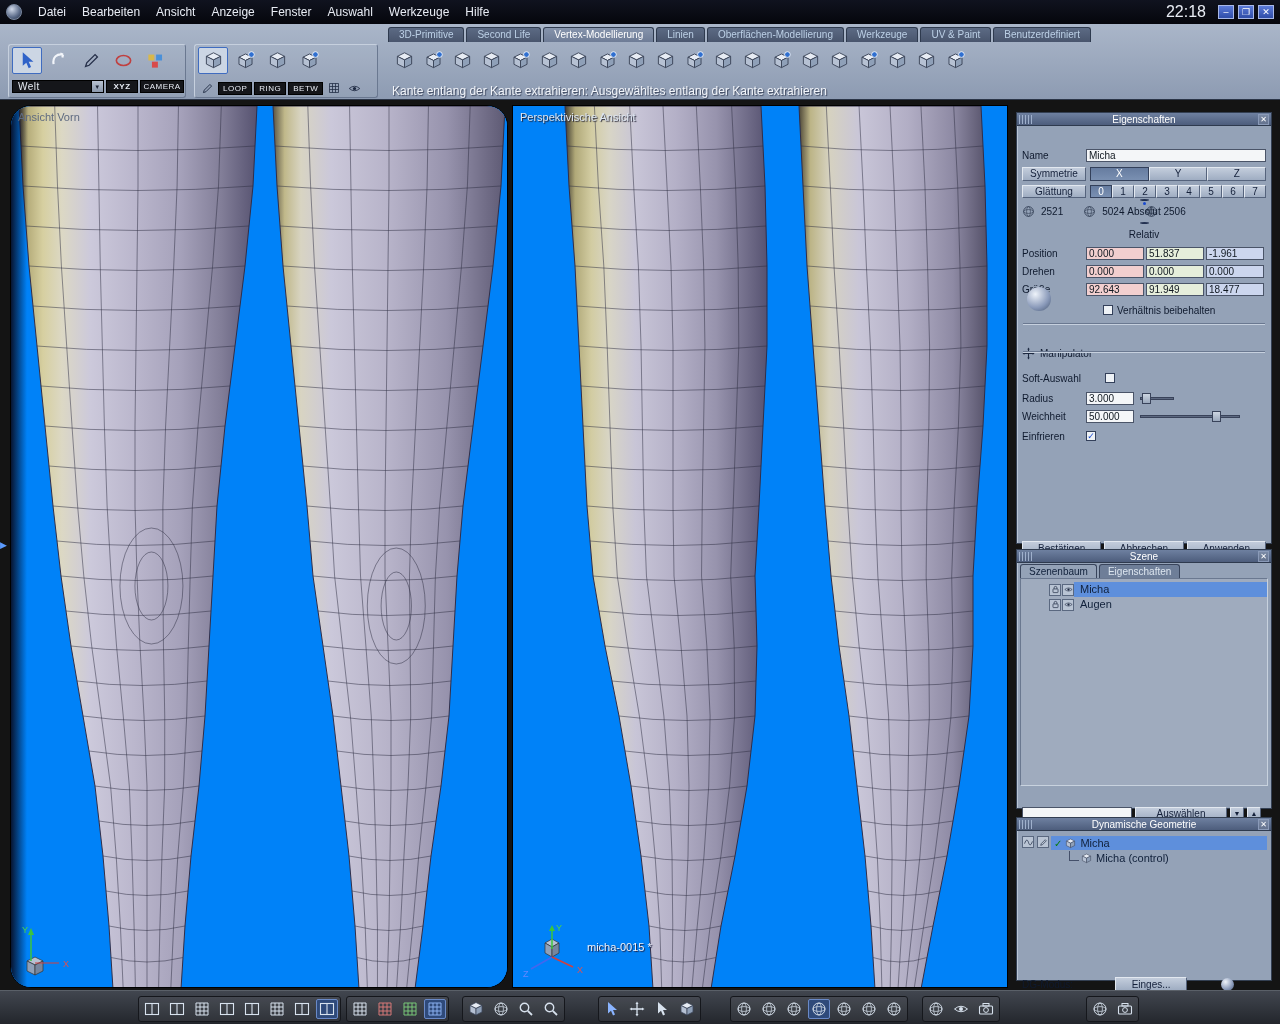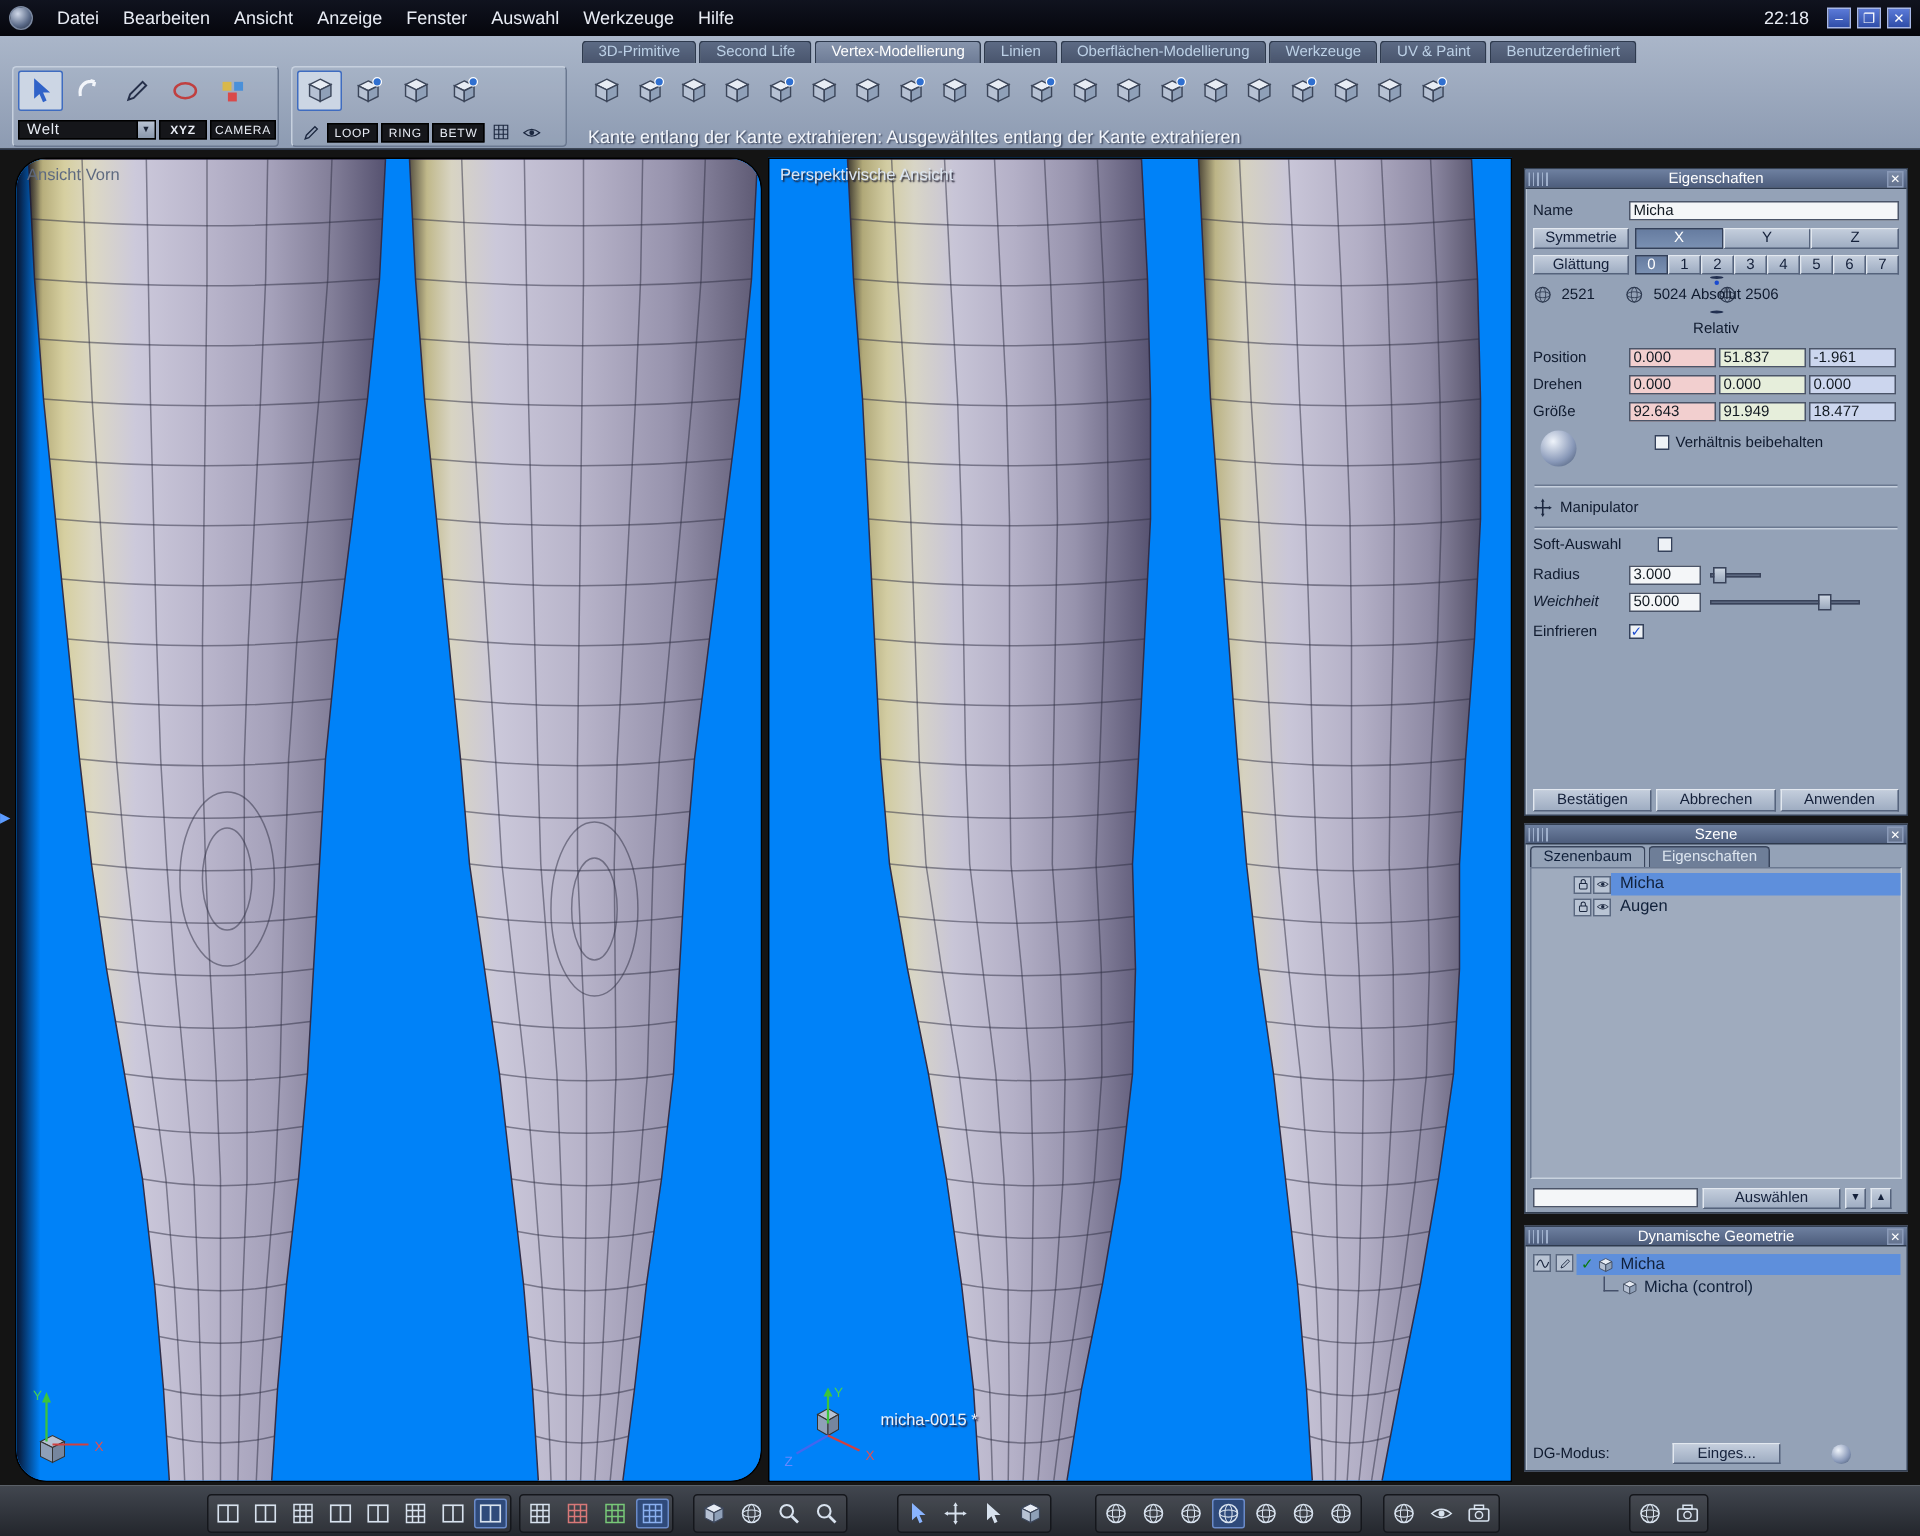--- a/index.html
+++ b/index.html
@@ -9,21 +9,21 @@
 
   
   #menubar { position:absolute; top:0; left:0; width:1280px; height:24px;
     background:linear-gradient(#10131f,#05060c); display:flex; align-items:center;
     color:#e8ecf4; font-size:12px; z-index:50; }
   #app-logo { width:16px; height:16px; border-radius:50%; margin:0 8px 0 6px;
     background:radial-gradient(circle at 35% 30%, #cfd8e8, #5a6a88 60%, #232c3e);
     border:1px solid #7a88a0; }
   .menu-item { padding:3px 8px; cursor:default; }
   #menu-right { margin-left:auto; display:flex; align-items:center; gap:4px; padding-right:6px; }
-  #clock { font-size:12px; margin-right:8px; }
+  #clock { font-size:16px; margin-right:8px; }
   .winbtn { width:16px; height:14px; font-size:9px; line-height:12px; text-align:center;
     color:#fff; background:linear-gradient(#5b7ad8,#2f4da8); border:1px solid #a8b8e8; }
 
   
   #toolbar { position:absolute; top:24px; left:0; width:1280px; height:76px;
     background:linear-gradient(#aab6c9,#8d9bb2); border-bottom:1px solid #2c3648; }
   #tab-row { position:absolute; left:388px; top:3px; display:flex; gap:2px; }
   .tab { font-size:10px; color:#bcd0e6; background:linear-gradient(#5c6a84,#49556d);
     border:1px solid #2e3a4e; border-bottom:none; border-radius:3px 3px 0 0;
     padding:1px 10px 2px 10px; }
@@ -75,21 +75,21 @@
     border:1px solid #8a9ab8; }
   .plabel { font-size:10px; color:#0f1a2e; }
   .field { height:13px; background:#f4f6f8; border:1px solid #4a5468; font-size:10px;
     color:#101820; padding:0 2px; font-family:"Liberation Sans",sans-serif; }
   .fx { background:#f2cfcf; } .fy { background:#e6eedb; } .fz { background:#ccd6ee; }
   .btn3d { background:linear-gradient(#c3cddc,#9fadc2); border:1px solid #55637c;
     border-top-color:#e2e8f0; border-left-color:#e2e8f0; color:#14203a; font-size:10px;
     display:flex; align-items:center; justify-content:center; }
   .btn3d.pressed { background:linear-gradient(#667ca0,#7a90b2); color:#fff;
     border:1px solid #33405a; }
-  .row { position:absolute; left:5px; right:5px; display:flex; align-items:center; }
+  .row { position:absolute; left:5px; right:5px; display:flex; align-items:center;margin-top:15px; }
   .chk { width:10px; height:10px; background:#eef2f6; border:1px solid #33405a;
     font-size:9px; line-height:9px; text-align:center; color:#1a4ad0; }
   .radio { width:9px; height:9px; border-radius:50%; border:1px solid #223050;
     background:#dde4ee; position:relative; }
   .radio.sel::after { content:""; position:absolute; left:2px; top:2px; width:3px; height:3px;
     border-radius:50%; background:#1a4ad0; }
   .slider { position:relative; height:11px; }
   .slider .track { position:absolute; left:0; right:0; top:4px; height:3px;
     background:#5c6880; border:1px solid #39435a; }
   .slider .handle { position:absolute; top:0; width:9px; height:11px;
@@ -737,21 +737,21 @@
   <div class="row" style="top:264px; height:13px;">
     <span class="plabel" style="width:64px;">Radius</span>
     <input class="field" style="width: 48px;" value="3.000">
     <div class="slider" style="width:34px; margin-left:6px;">
       <div class="track"></div>
         <div class="handle" style="left:2px;"></div>
     </div>
   </div>
 
   <div class="row" style="top:282px; height:13px;">
-    <span class="plabel" style="width:64px;font-style:italic;">Weichheit</span>
+    <span class="plabel" style="width:64px;">Weichheit</span>
     <input class="field" style="width: 48px;" value="50.000">
     <div class="slider" style="width:100px; margin-left:6px;">
       <div class="track"></div>
         <div class="handle" style="left:72px;"></div>
     </div>
   </div>
 
   <div class="row" style="top:302px; height:12px; gap:6px;">
     <span class="plabel" style="width:58px;">Einfrieren</span>
     <span class="chk">✓</span>

